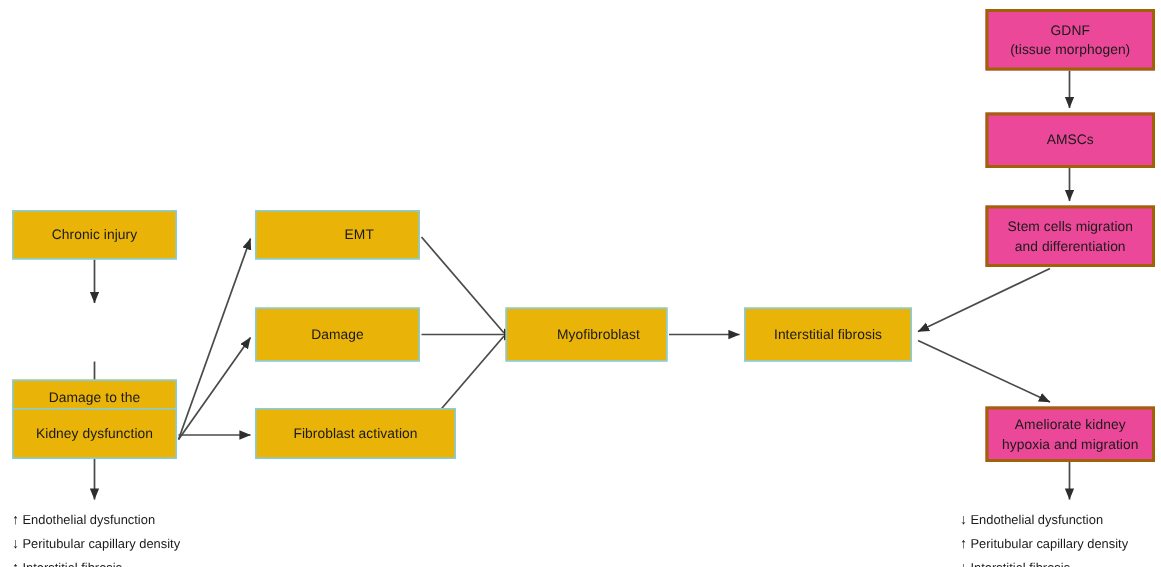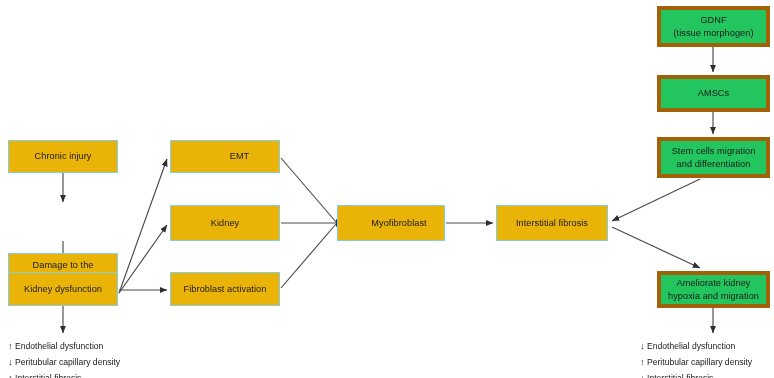--- a/index.html
+++ b/index.html
@@ -37,22 +37,22 @@
     font-size: 9.2px;
     letter-spacing: 0.05px;
     padding: 2px 4px;
     white-space: pre-line;
   }
   .node.blue {
     background: #eab308;
     border: 1px solid #7fcfe8;
   }
   .node.gray {
-    background: #22c55e;
-    border: 4px solid #a16207;
+    background: #ec4899;
+    border: 2px solid #a16207;
   }
   .annot {
     position: absolute;
     font-size: 8.6px;
     color: #1a1a1a;
     line-height: 1.62;
     white-space: nowrap;
   }
   .annot .ln {
     display: block;
@@ -98,23 +98,23 @@
 
   <div class="node blue" style="left:8px; top:140px; width:110px; height:33px;">Chronic injury</div>
 
   <div class="node blue" style="left:8px; top:205px; width:110px; height:36px;margin-top:48px;">Damage to the
 peritubular capillary</div>
 
   <div class="node blue" style="left:8px; top:272px; width:110px; height:34px;">Kidney dysfunction</div>
 
   <div class="node blue" style="left:170px; top:140px; width:110px; height:33px;padding-left:33px;">EMT</div>
 
-  <div class="node blue" style="left:170px; top:205px; width:110px; height:36px;">Kidney</div>
+  <div class="node blue" style="left:170px; top:205px; width:110px; height:36px;">Damage</div>
 
-  <div class="node blue" style="left:170px; top:272px; width:110px; height:34px;">Fibroblast activation</div>
+  <div class="node blue" style="left:170px; top:272px; width:134px; height:34px;">Fibroblast activation</div>
 
   <div class="node blue" style="left:337px; top:205px; width:108px; height:36px;padding-left:20px;">Myofibroblast</div>
 
   <div class="node blue" style="left:496px; top:205px; width:112px; height:36px;">Interstitial fibrosis</div>
 
   <div class="node gray" style="left:657px; top:6px; width:113px; height:41px;">GDNF
 (tissue morphogen)</div>
 
   <div class="node gray" style="left:657px; top:75px; width:113px; height:37px;">AMSCs</div>
 

